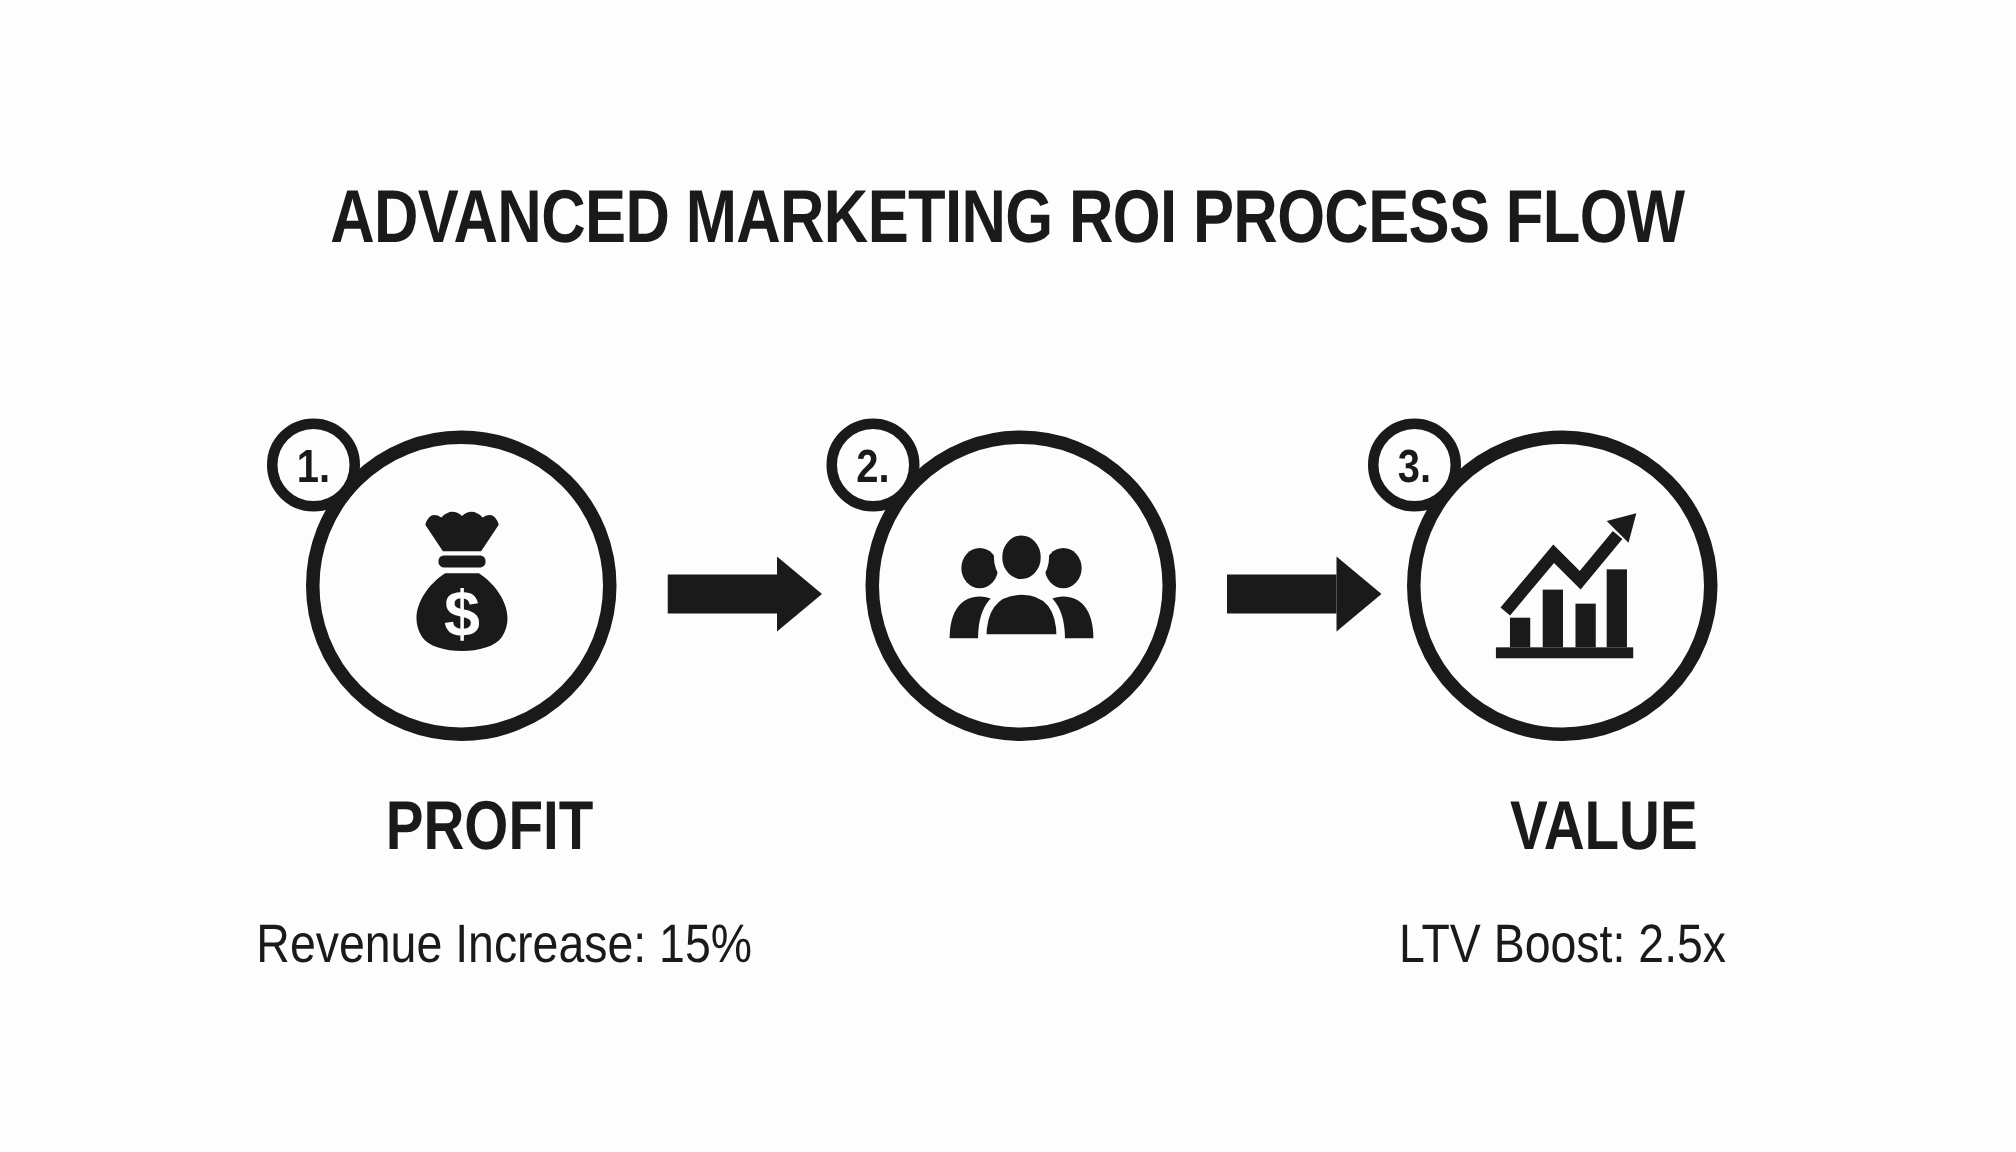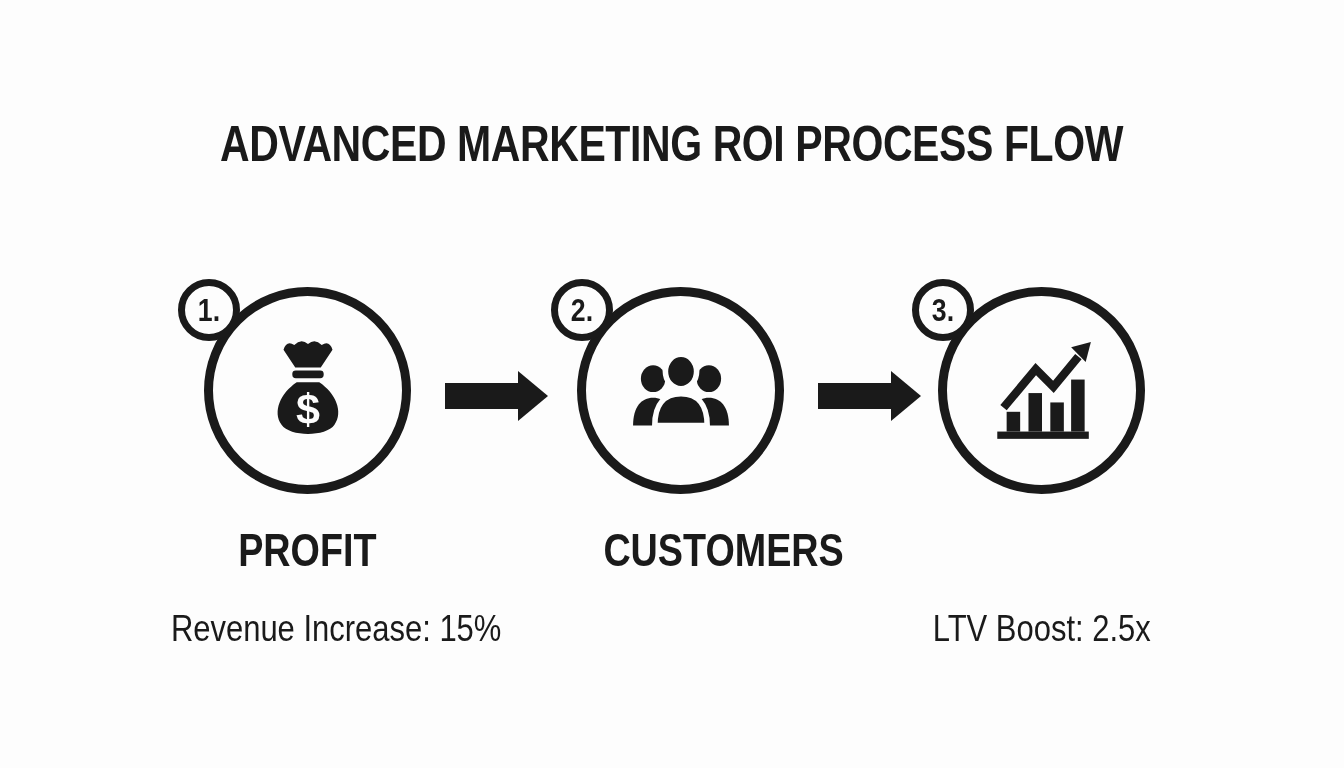--- a/index.html
+++ b/index.html
@@ -87,21 +87,21 @@
     width: 103px;
     height: 56px;
     fill: var(--ink);
   }
   .a1 { left: 445px; }
   .a2 { left: 818px; }
   .label {
     position: absolute;
     top: 527px;
     width: 207px;
-    text-align: center;
+    text-align: right;
     font-size: 46px;
     font-weight: 700;
     line-height: 1;
   }
   .l1 { left: 204px; }
   .l2 { left: 577px; }
   .l3 { left: 938px; }
   .metric {
     position: absolute;
     top: 611px;
@@ -171,22 +171,22 @@
       <rect x="58" y="61" width="13" height="28"></rect>
       <rect x="78" y="39" width="13" height="50"></rect>
       <polyline class="line" points="13,66 44,29 61,46 85,17"></polyline>
       <polygon points="97,3 92,22 78,8"></polygon>
     </svg>
   </div>
 
   <div class="label l1">
     <span class="cond">PROFIT</span>
   </div>
-  <div class="label l2">
-    <span class="cond">CUSTOMERS</span>
+  <div class="label l3">
+    <span class="cond">VALUE</span>
   </div>
 
   <div class="metric m1">
     <span class="cond-soft">Revenue Increase: 15%</span>
   </div>
   <div class="metric m3">
     <span class="cond-soft">LTV Boost: 2.5x</span>
   </div>
 
 </div>

